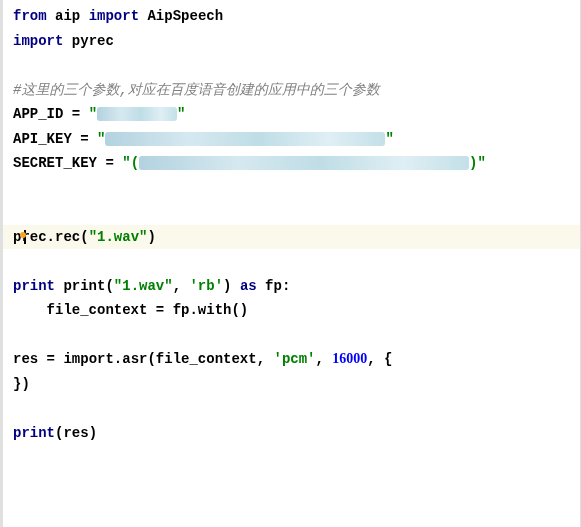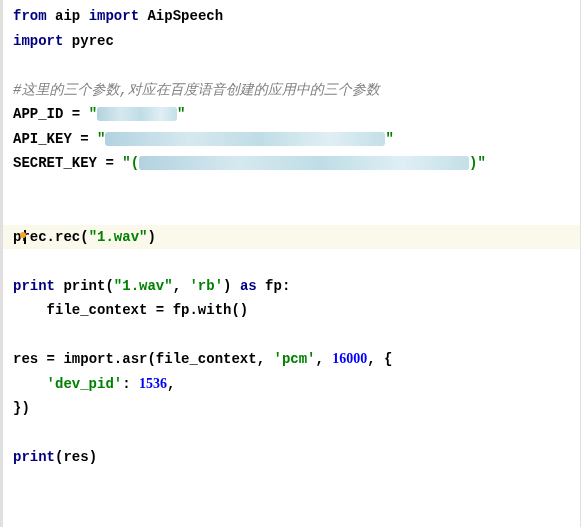--- a/index.html
+++ b/index.html
@@ -96,21 +96,20 @@
 
 <div class="line"><span class="kw">print</span><span class="nm"> print(</span><span class="str">"1.wav"</span><span class="nm">, </span><span class="str">'rb'</span><span class="nm">) </span><span class="kw">as</span><span class="nm"> fp:</span></div>
 
 <div class="line"><span>    </span><span class="nm">file_context</span><span class="op"> = </span><span class="nm">fp.with()</span></div>
 
 <div class="empty"></div>
 
 
 <div class="line"><span class="nm">res</span><span class="op"> = </span><span class="nm">import.asr(file_context, </span><span class="str">'pcm'</span><span class="nm">, </span><span class="num">16000</span><span class="nm">, {</span></div>
 
-<div class="line"><span>    </span><span class="str">'dev_pid'</span><span class="nm">: </span><span class="num">1536</span><span class="nm">,</span></div>
 
 <div class="line"><span class="nm">})</span></div>
 
 <div class="empty"></div>
 
 <div class="line"><span class="kw">print</span><span class="nm">(</span><span class="nm">res</span><span class="nm">)</span></div>
 
 </div>
 
 </body></html>

